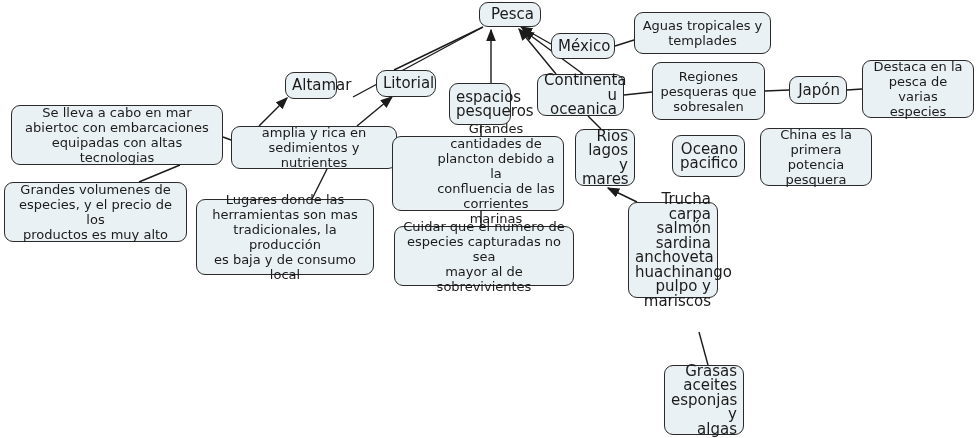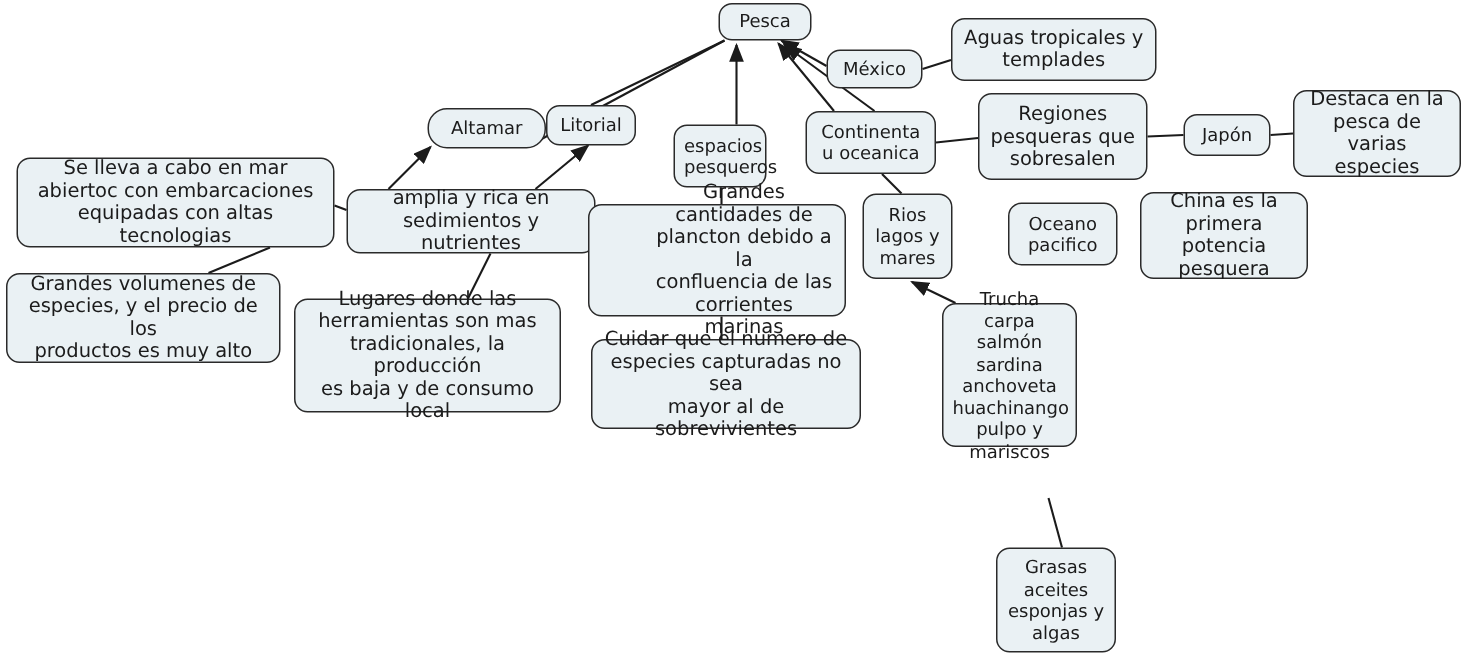--- a/index.html
+++ b/index.html
@@ -37,21 +37,21 @@
     font-size: 13px;
     line-height: 15px;
     padding: 3px 6px;
     z-index: 2;
   }
   .node span {
     display: block;
     width: 100%;
     white-space: pre-line;
   }
-  .node.sm { font-size: 12px; line-height: 14.5px; }
+  .node.sm { font-size: 15px; line-height: 14.5px; text-align: right; }
 </style>
 </head>
 <body>
 
 <div id="canvas">
   <svg id="edges" viewBox="0 0 977 438">
     <defs>
       <marker id="arrowhead" markerWidth="9" markerHeight="7" refX="8" refY="3.5" orient="auto" markerUnits="strokeWidth">
         <polygon points="0 0, 9 3.5, 0 7" fill="#1b1b1b"></polygon>
       </marker>
@@ -101,24 +101,24 @@
 sobresalen</span>
       </div>
       <div class="node sm" style="left: 789px; top: 76px; width: 58px; height: 28px;">
         <span>Japón</span>
       </div>
       <div class="node" style="left: 862px; top: 60px; width: 112px; height: 58px;">
         <span>Destaca en la
 pesca de varias
 especies</span>
       </div>
-      <div class="node sm" style="left: 285px; top: 72px; width: 79px; height: 27px; border-radius: 13px;">
+      <div class="node sm" style="left: 285px; top: 72px; width: 52px; height: 27px;">
         <span>Altamar</span>
       </div>
-      <div class="node sm" style="left: 364px; top: 70px; width: 60px; height: 27px;">
+      <div class="node sm" style="left: 376px; top: 70px; width: 60px; height: 27px; border-radius: 10px;">
         <span>Litorial</span>
       </div>
       <div class="node sm" style="left: 449px; top: 83px; width: 62px; height: 42px;">
         <span>espacios
 pesqueros</span>
       </div>
       <div class="node" style="left: 11px; top: 105px; width: 212px; height: 60px;">
         <span>Se lleva a cabo en mar
 abiertoc con embarcaciones
 equipadas con altas tecnologias</span>

